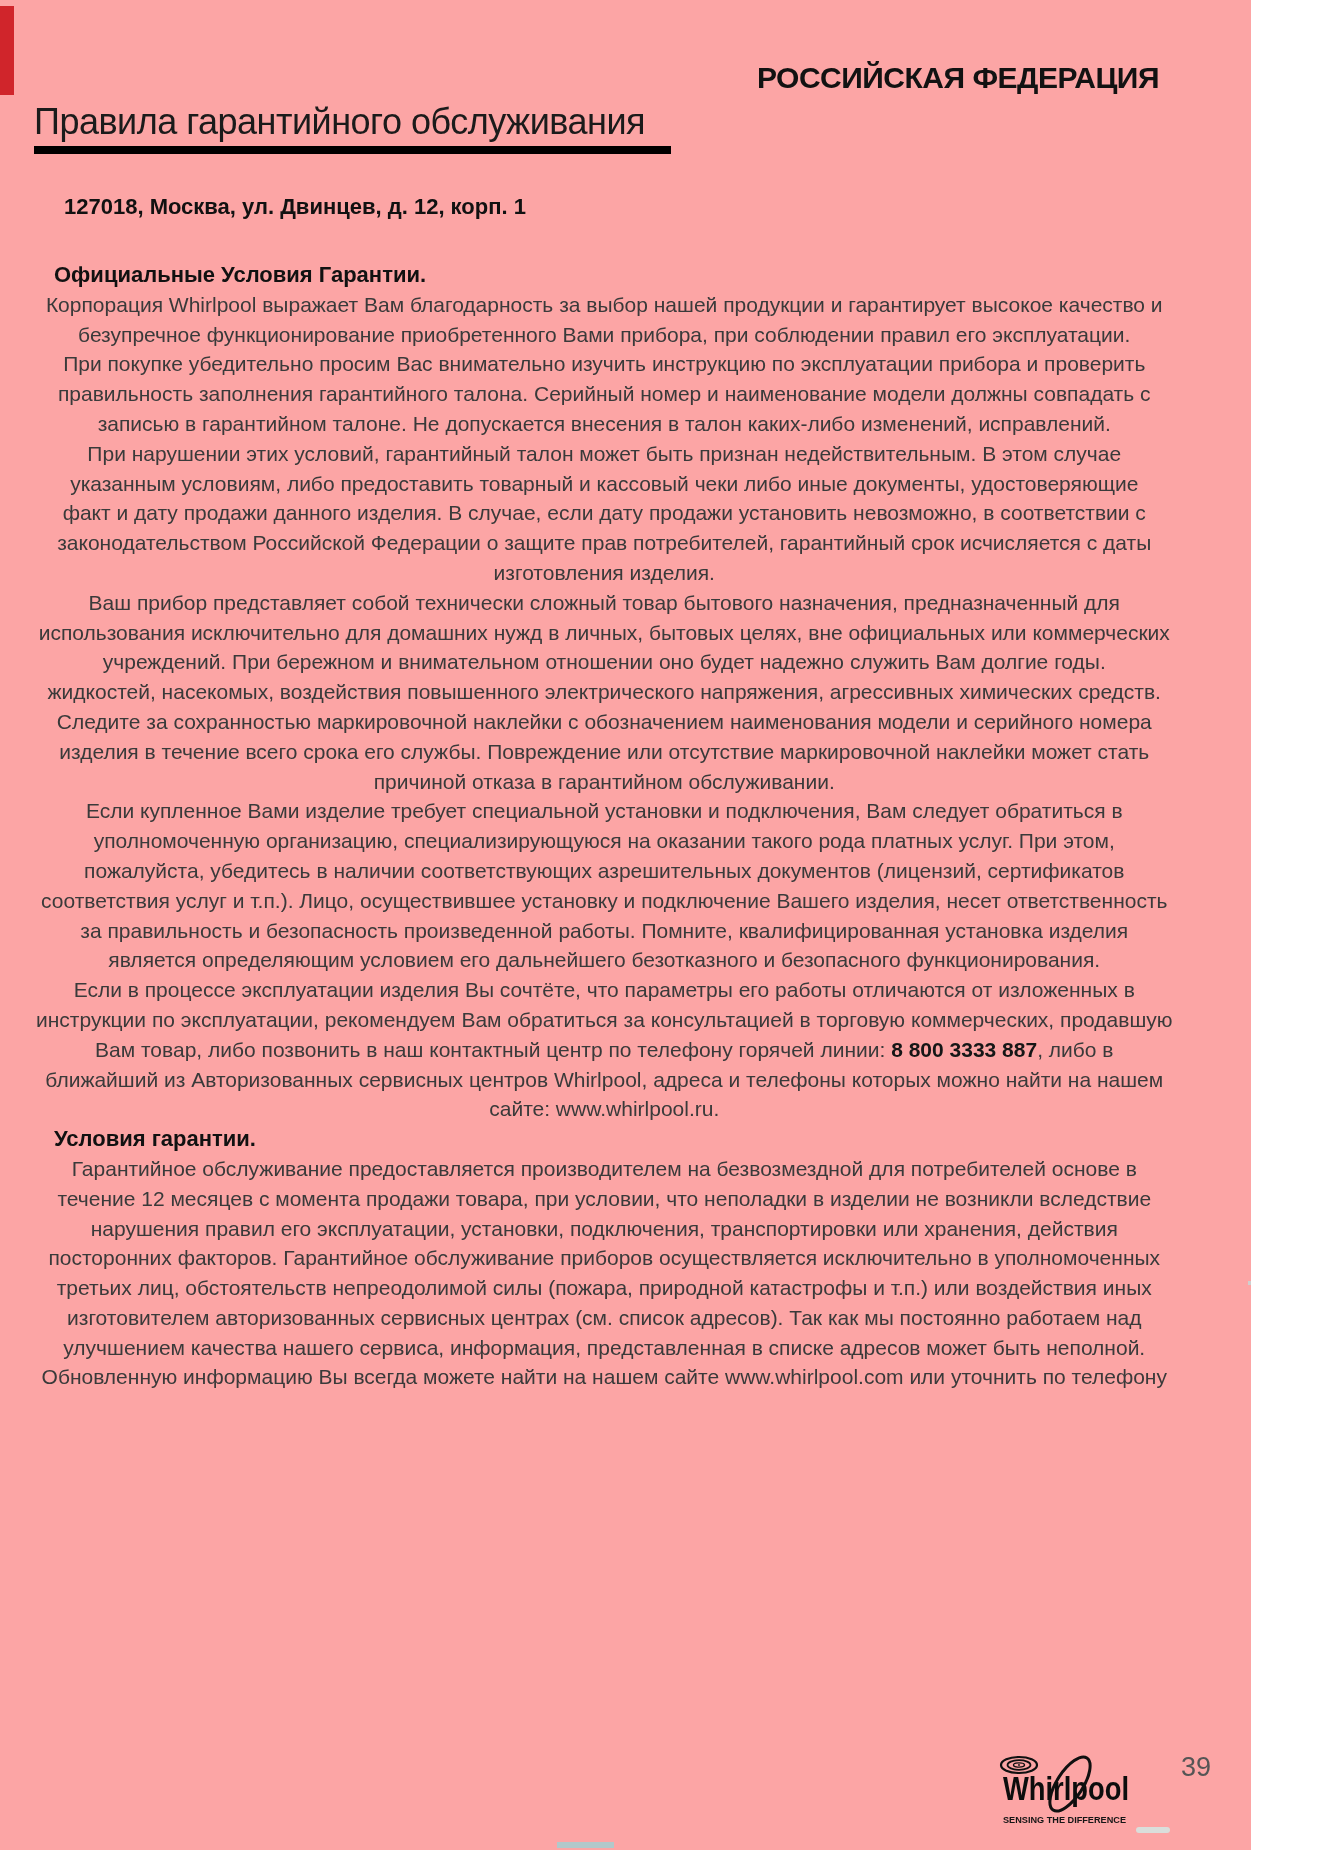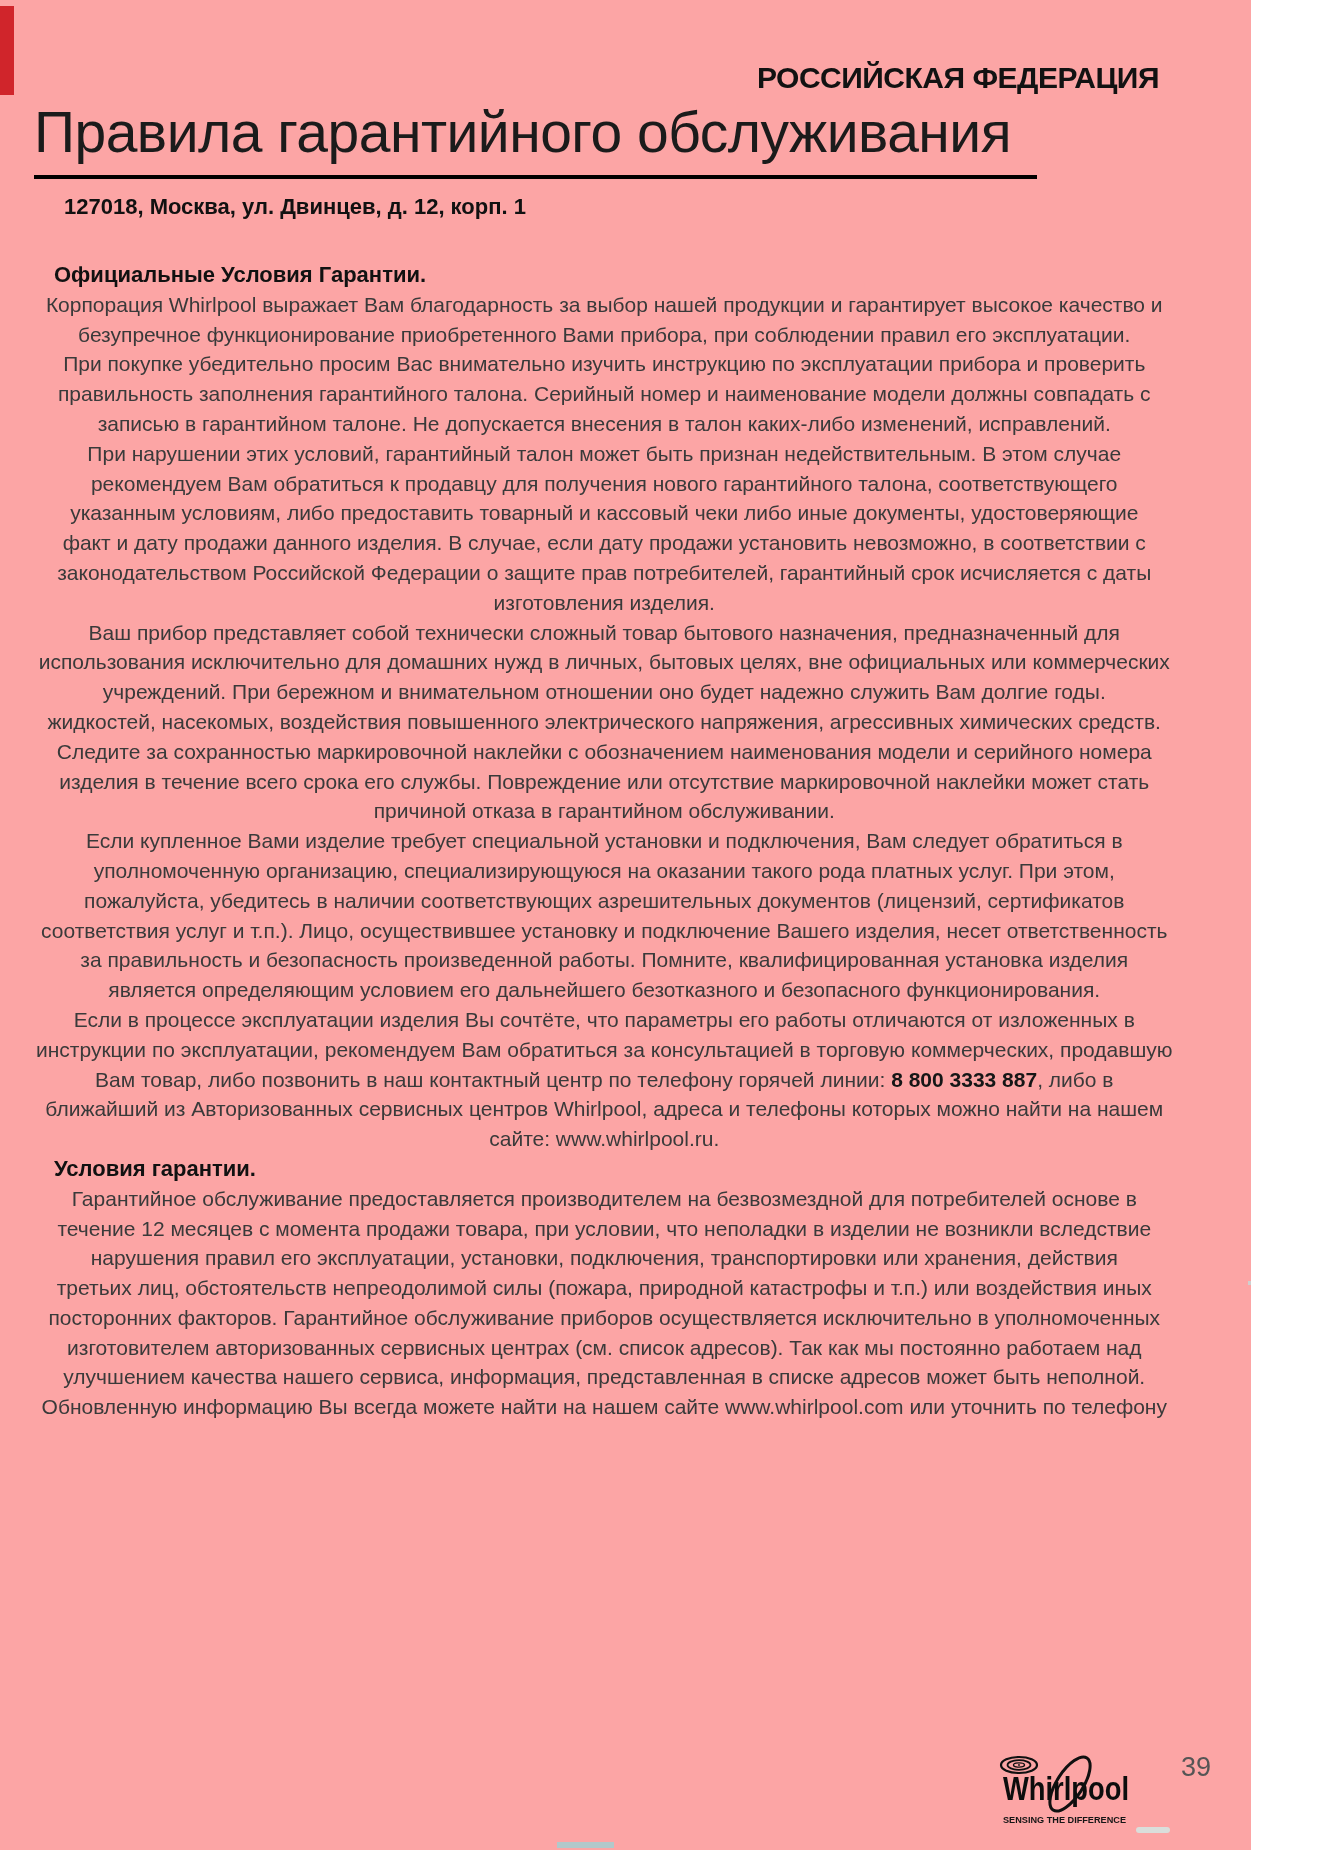--- a/index.html
+++ b/index.html
@@ -6,23 +6,23 @@
   .page{
     position:relative;width:1251px;height:1850px;background:#fca5a5;
     font-family:"Liberation Sans",sans-serif;overflow:hidden;color:#3a3a3a;
   }
   .red-strip{position:absolute;left:0;top:6px;width:14px;height:89px;background:#d0252b;}
   .country{
     position:absolute;top:61px;right:92px;font-size:30px;font-weight:700;
     letter-spacing:-0.5px;color:#121212;white-space:nowrap;
   }
   .title{
-    position:absolute;left:34px;top:104px;font-size:57px;font-weight:400;
+    position:absolute;left:34px;top:104px;font-size:36px;font-weight:400;
     letter-spacing:-0.5px;color:#1b1b1b;line-height:1;white-space:nowrap;
-    padding:0 26px 14px 0;border-bottom:4px solid #000000;
+    padding:0 26px 6px 0;border-bottom:8px solid #000000;
   }
   .address{position:absolute;left:36px;top:194px;font-size:22px;font-weight:700;color:#111;white-space:nowrap;margin-left:28px;}
   .content{position:absolute;left:36px;top:260px;}
   .sec-heading{font-size:22px;font-weight:700;color:#111;line-height:29.8px;white-space:nowrap;margin-left:18px;}
   .body-line{font-size:21px;color:#3a3a3a;line-height:29.8px;white-space:nowrap;text-align:center;}
   .body-line b{color:#161616;font-weight:700;}
   .logo{position:absolute;left:998px;top:1750px;}
   .pagenum{position:absolute;left:1181px;top:1752px;font-size:27px;font-weight:400;color:#555;}
   .teal-strip{position:absolute;left:557px;top:1842px;width:57px;height:6px;background:#b2c8ca;}
   .smudge{position:absolute;left:1136px;top:1827px;width:34px;height:6px;background:#dadedb;border-radius:3px;}
@@ -42,21 +42,20 @@
   <div class="address">127018, Москва, ул. Двинцев, д. 12, корп. 1</div>
 
   <div class="content" id="content">
       <div class="sec-heading">Официальные Условия Гарантии.</div>
       <div class="body-line">Корпорация Whirlpool выражает Вам благодарность за выбор нашей продукции и гарантирует высокое качество и</div>
       <div class="body-line">безупречное функционирование приобретенного Вами прибора, при соблюдении правил его эксплуатации.</div>
       <div class="body-line">При покупке убедительно просим Вас внимательно изучить инструкцию по эксплуатации прибора и проверить</div>
       <div class="body-line">правильность заполнения гарантийного талона. Серийный номер и наименование модели должны совпадать с</div>
       <div class="body-line">записью в гарантийном талоне. Не допускается внесения в талон каких-либо изменений, исправлений.</div>
       <div class="body-line">При нарушении этих условий, гарантийный талон может быть признан недействительным. В этом случае</div>
-      <div class="body-line">рекомендуем Вам обратиться к продавцу для получения нового гарантийного талона, соответствующего</div>
       <div class="body-line">указанным условиям, либо предоставить товарный и кассовый чеки либо иные документы, удостоверяющие</div>
       <div class="body-line">факт и дату продажи данного изделия. В случае, если дату продажи установить невозможно, в соответствии с</div>
       <div class="body-line">законодательством Российской Федерации о защите прав потребителей, гарантийный срок исчисляется с даты</div>
       <div class="body-line">изготовления изделия.</div>
       <div class="body-line">Ваш прибор представляет собой технически сложный товар бытового назначения, предназначенный для</div>
       <div class="body-line">использования исключительно для домашних нужд в личных, бытовых целях, вне официальных или коммерческих</div>
       <div class="body-line">учреждений. При бережном и внимательном отношении оно будет надежно служить Вам долгие годы.</div>
       <div class="body-line">жидкостей, насекомых, воздействия повышенного электрического напряжения, агрессивных химических средств.</div>
       <div class="body-line">Следите за сохранностью маркировочной наклейки с обозначением наименования модели и серийного номера</div>
       <div class="body-line">изделия в течение всего срока его службы. Повреждение или отсутствие маркировочной наклейки может стать</div>
@@ -69,22 +68,22 @@
       <div class="body-line">является определяющим условием его дальнейшего безотказного и безопасного функционирования.</div>
       <div class="body-line">Если в процессе эксплуатации изделия Вы сочтёте, что параметры его работы отличаются от изложенных в</div>
       <div class="body-line">инструкции по эксплуатации, рекомендуем Вам обратиться за консультацией в торговую коммерческих, продавшую</div>
       <div class="body-line">Вам товар, либо позвонить в наш контактный центр  по телефону горячей линии: <b>8 800 3333 887</b>, либо в</div>
       <div class="body-line">ближайший из Авторизованных сервисных центров Whirlpool, адреса и телефоны которых можно найти на нашем</div>
       <div class="body-line">сайте: www.whirlpool.ru.</div>
       <div class="sec-heading">Условия гарантии.</div>
       <div class="body-line">Гарантийное обслуживание предоставляется производителем на безвозмездной для потребителей основе в</div>
       <div class="body-line">течение 12 месяцев с момента продажи товара, при условии, что неполадки в изделии не возникли вследствие</div>
       <div class="body-line">нарушения правил его эксплуатации, установки, подключения, транспортировки или хранения, действия</div>
+      <div class="body-line">посторонних факторов. Гарантийное обслуживание приборов осуществляется исключительно в уполномоченных</div>
       <div class="body-line">третьих лиц, обстоятельств непреодолимой силы (пожара, природной катастрофы и т.п.) или воздействия иных</div>
-      <div class="body-line">посторонних факторов. Гарантийное обслуживание приборов осуществляется исключительно в уполномоченных</div>
       <div class="body-line">изготовителем авторизованных сервисных центрах (см. список адресов). Так как мы постоянно работаем над</div>
       <div class="body-line">улучшением качества нашего сервиса, информация, представленная в списке адресов может быть неполной.</div>
       <div class="body-line">Обновленную информацию Вы всегда можете найти на нашем сайте www.whirlpool.com или уточнить по телефону</div>
     </div>
 
   <svg class="logo" width="160" height="85" viewBox="0 0 160 85" xmlns="http://www.w3.org/2000/svg">
     <g fill="none" stroke="#101010">
       <ellipse cx="21" cy="15" rx="18" ry="8" stroke-width="2.2"></ellipse>
       <ellipse cx="21" cy="15" rx="11.5" ry="4.8" stroke-width="1.7"></ellipse>
       <ellipse cx="21" cy="15" rx="5.5" ry="2.1" stroke-width="1.4"></ellipse>

